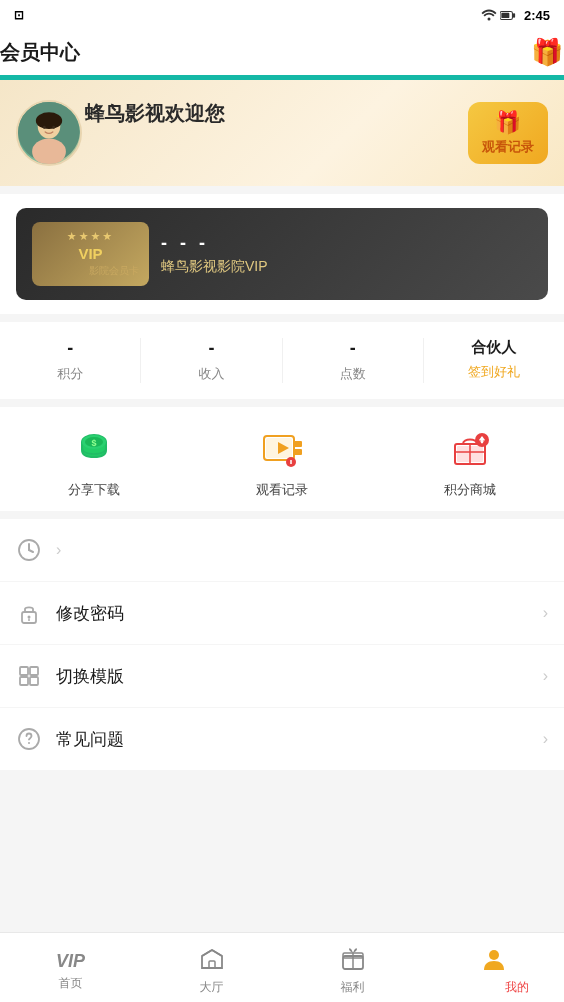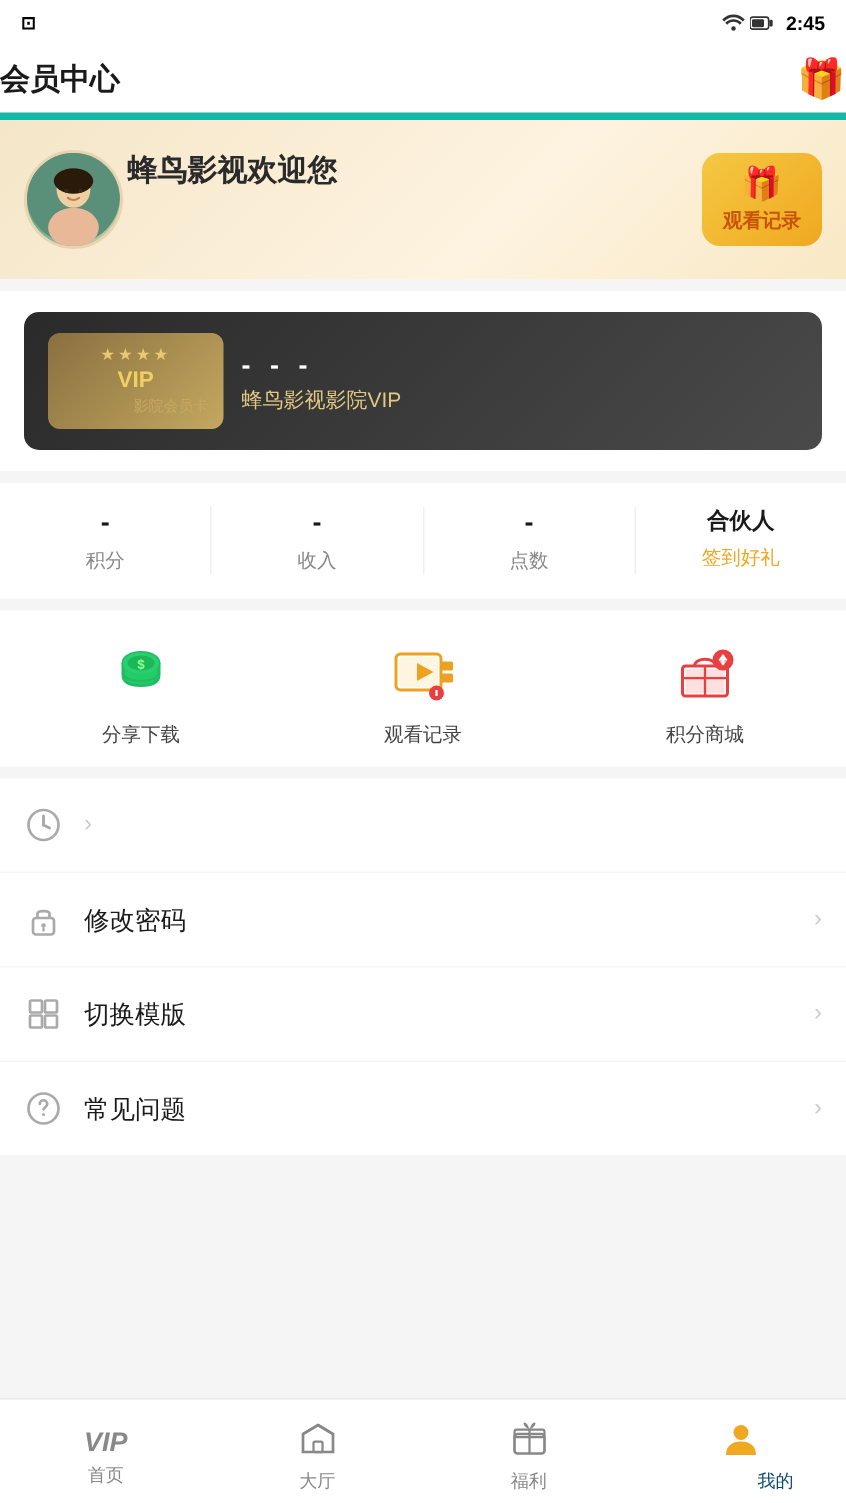--- a/index.html
+++ b/index.html
@@ -420,15 +420,15 @@
     <span class="nav-label">福利</span>
   </div>
 
   <div class="nav-item active">
     <span class="nav-icon">
       <svg width="24" height="22" viewBox="0 0 24 22" fill="#f0a820">
         <circle cx="12" cy="7" r="5" fill="#f0a820"></circle>
         <path d="M2 22 C2 16 6 13 12 13 C18 13 22 16 22 22" fill="#f0a820"></path>
       </svg>
     </span>
-    <span class="nav-label" style="color:#0c4a6e;margin-left:47px;">我的</span>
+    <span class="nav-label" style="color:#ef4444;margin-left:47px;">我的</span>
   </div>
 </div>
 
 </body></html>

